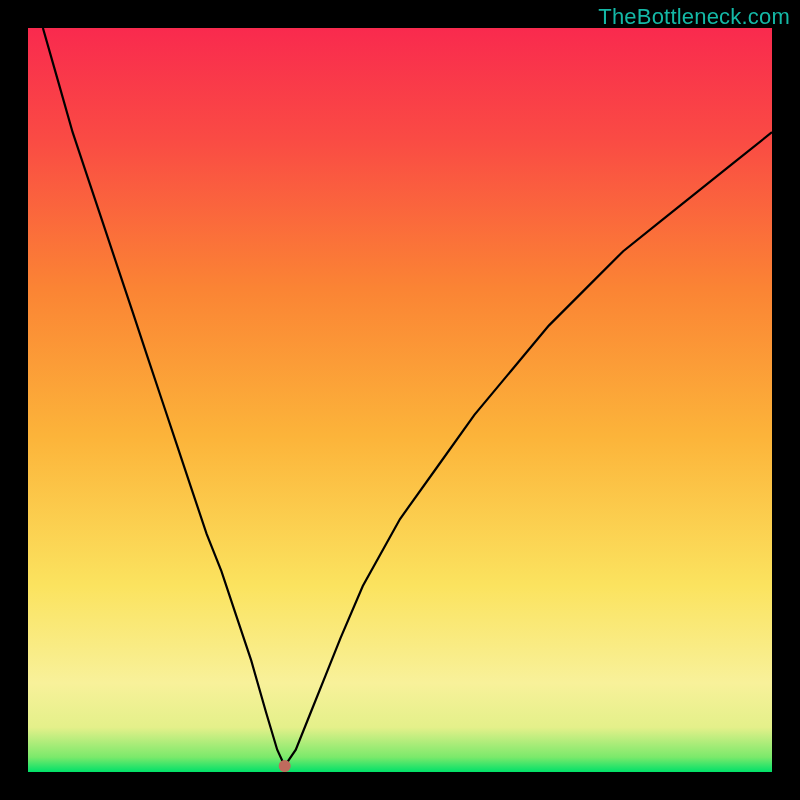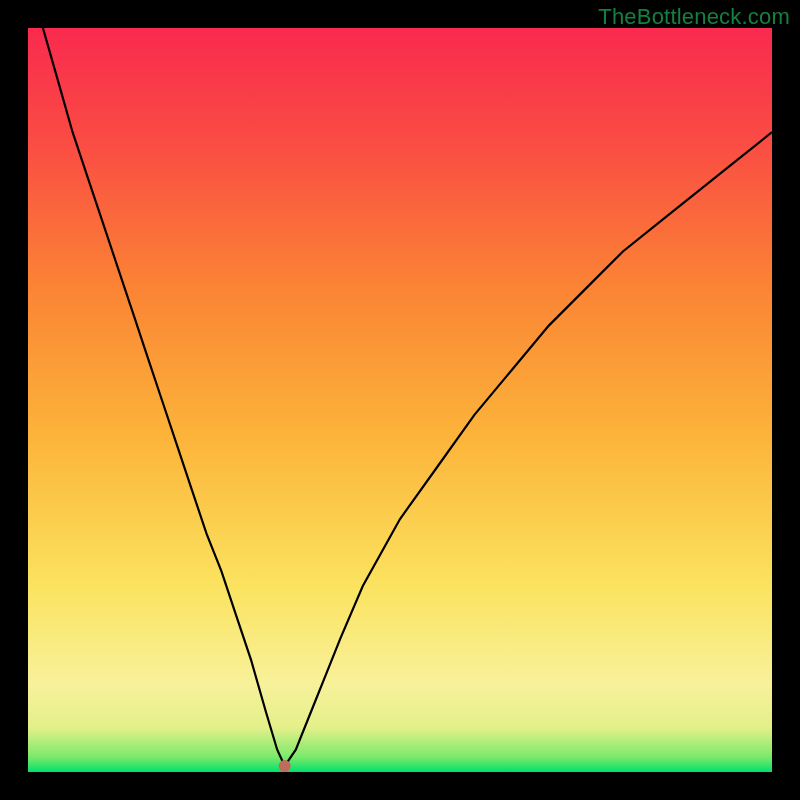--- a/index.html
+++ b/index.html
@@ -13,21 +13,21 @@
   .frame {
     width: 800px;
     height: 800px;
     background: #000;
     position: relative;
   }
   .watermark {
     position: absolute;
     top: 4px;
     right: 10px;
-    color: #15803d;
+    color: #14b8a6;
     font-family: Arial, Helvetica, sans-serif;
     font-size: 22px;
     font-weight: 400;
     letter-spacing: 0.2px;
   }
   .plot {
     position: absolute;
     left: 28px;
     top: 28px;
     width: 744px;

